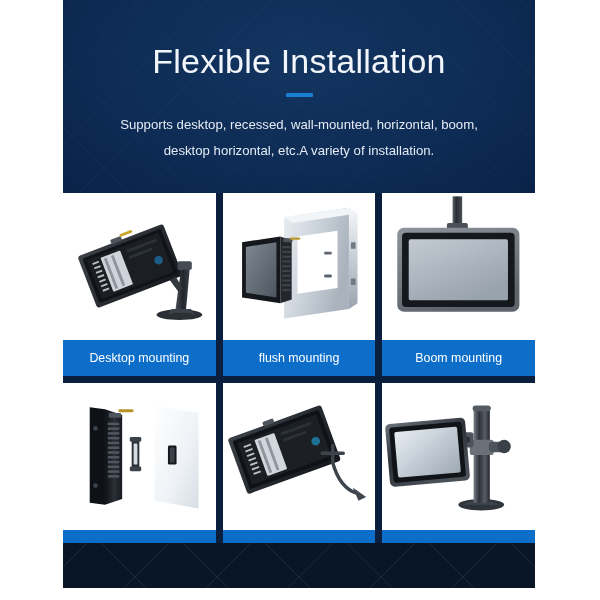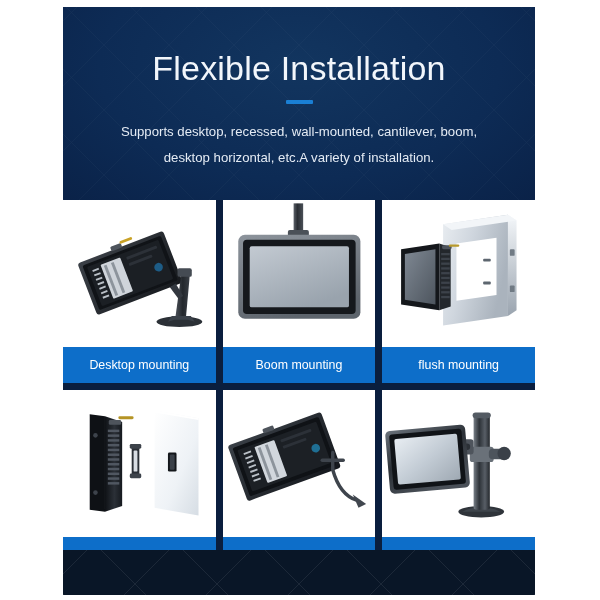--- a/index.html
+++ b/index.html
@@ -13,21 +13,21 @@
   
   #page {
     position:relative;
     width:600px; height:600px;
     background:#ffffff;
   }
 
   
   #panel {
     position:absolute;
-    left:63px; top:7px;
+    left:63px; top:0;
     width:472px; height:588px;
     background:#0d2b55;
     overflow:hidden;
   }
 
   
   #hero {
     position:relative;
     height:193px;
     background:
@@ -130,21 +130,21 @@
   <div id="panel">
 
     <div id="hero">
       <div class="bg-watermark"></div>
 
       <h1 id="hero-title">Flexible Installation</h1>
 
       <div id="hero-rule"></div>
 
       <p id="hero-sub">
-        <span>Supports desktop, recessed, wall-mounted, cantilever, boom,</span><br>
+        <span>Supports desktop, recessed, wall-mounted, horizontal, boom,</span><br>
         <span>desktop horizontal, etc.A variety of installation.</span>
       </p>
     </div>
 
     <div id="grid">
 
       <div class="card">
         <div class="card-figure">
           <svg viewBox="0 0 160 147" preserveAspectRatio="xMidYMid meet" aria-hidden="true">
             <defs>
@@ -191,50 +191,20 @@
         </div>
         <div class="card-label">
           <span>Desktop mounting</span>
         </div>
       </div>
 
       <div class="card">
         <div class="card-figure">
           <svg viewBox="0 0 160 147" preserveAspectRatio="xMidYMid meet" aria-hidden="true">
             <defs>
-              <linearGradient id="g3pole" x1="0" y1="0" x2="1" y2="0">
-                <stop offset="0" stop-color="#5b6068"></stop>
-                  <stop offset=".4" stop-color="#2a2e34"></stop>
-                  <stop offset="1" stop-color="#4a4f57"></stop>
-              </linearGradient>
-              <linearGradient id="g3bez" x1="0" y1="0" x2="0.4" y2="1">
-                <stop offset="0" stop-color="#8d949c"></stop>
-                  <stop offset="1" stop-color="#5d646c"></stop>
-              </linearGradient>
-              <linearGradient id="g3scr" x1="0" y1="0" x2="0.6" y2="1">
-                <stop offset="0" stop-color="#c3cad2"></stop>
-                  <stop offset="1" stop-color="#99a3ad"></stop>
-              </linearGradient>
-            </defs>
-            <rect x="74" y="0" width="10" height="32" fill="url(#g3pole)"></rect>
-            <rect x="68" y="28" width="22" height="7" rx="2" fill="#4b5158"></rect>
-            <rect x="16" y="33" width="128" height="88" rx="7" fill="url(#g3bez)"></rect>
-            <rect x="21" y="38" width="118" height="78" rx="4" fill="#15181c"></rect>
-            <rect x="28" y="45" width="104" height="64" rx="2" fill="url(#g3scr)"></rect>
-          </svg>
-        </div>
-        <div class="card-label">
-          <span>Boom mounting</span>
-        </div>
-      </div>
-
-      <div class="card">
-        <div class="card-figure">
-          <svg viewBox="0 0 160 147" preserveAspectRatio="xMidYMid meet" aria-hidden="true">
-            <defs>
               <linearGradient id="g2plate" x1="0" y1="0" x2="1" y2="0.4">
                 <stop offset="0" stop-color="#e9edf1"></stop>
                   <stop offset=".45" stop-color="#cfd6de"></stop>
                 <stop offset="1" stop-color="#aab3bd"></stop>
               </linearGradient>
               <linearGradient id="g2edge" x1="0" y1="0" x2="0" y2="1">
                 <stop offset="0" stop-color="#f4f7fa"></stop>
                   <stop offset="1" stop-color="#9aa4af"></stop>
               </linearGradient>
               <linearGradient id="g2screen" x1="0" y1="0" x2="1" y2="1">
@@ -274,20 +244,50 @@
                 <rect x="62" y="92" width="9" height="2.4"></rect>
                   <rect x="62" y="97" width="9" height="2.4"></rect>
               </g>
               <rect x="63" y="44" width="10" height="4" rx="1.5" fill="#4e545c"></rect>
               <rect x="70" y="43" width="11" height="2.5" rx="1.2" fill="#b89a2c"></rect>
             </g>
           </svg>
         </div>
         <div class="card-label">
           <span>flush mounting</span>
+        </div>
+      </div>
+
+      <div class="card">
+        <div class="card-figure">
+          <svg viewBox="0 0 160 147" preserveAspectRatio="xMidYMid meet" aria-hidden="true">
+            <defs>
+              <linearGradient id="g3pole" x1="0" y1="0" x2="1" y2="0">
+                <stop offset="0" stop-color="#5b6068"></stop>
+                  <stop offset=".4" stop-color="#2a2e34"></stop>
+                  <stop offset="1" stop-color="#4a4f57"></stop>
+              </linearGradient>
+              <linearGradient id="g3bez" x1="0" y1="0" x2="0.4" y2="1">
+                <stop offset="0" stop-color="#8d949c"></stop>
+                  <stop offset="1" stop-color="#5d646c"></stop>
+              </linearGradient>
+              <linearGradient id="g3scr" x1="0" y1="0" x2="0.6" y2="1">
+                <stop offset="0" stop-color="#c3cad2"></stop>
+                  <stop offset="1" stop-color="#99a3ad"></stop>
+              </linearGradient>
+            </defs>
+            <rect x="74" y="0" width="10" height="32" fill="url(#g3pole)"></rect>
+            <rect x="68" y="28" width="22" height="7" rx="2" fill="#4b5158"></rect>
+            <rect x="16" y="33" width="128" height="88" rx="7" fill="url(#g3bez)"></rect>
+            <rect x="21" y="38" width="118" height="78" rx="4" fill="#15181c"></rect>
+            <rect x="28" y="45" width="104" height="64" rx="2" fill="url(#g3scr)"></rect>
+          </svg>
+        </div>
+        <div class="card-label">
+          <span>Boom mounting</span>
         </div>
       </div>
 
       <div class="card">
         <div class="card-figure">
           <svg viewBox="0 0 160 147" preserveAspectRatio="xMidYMid meet" aria-hidden="true">
             <defs>
               <linearGradient id="g4wall" x1="0" y1="0" x2="1" y2="1">
                 <stop offset="0" stop-color="#ffffff"></stop>
                   <stop offset=".6" stop-color="#eef2f6"></stop>

